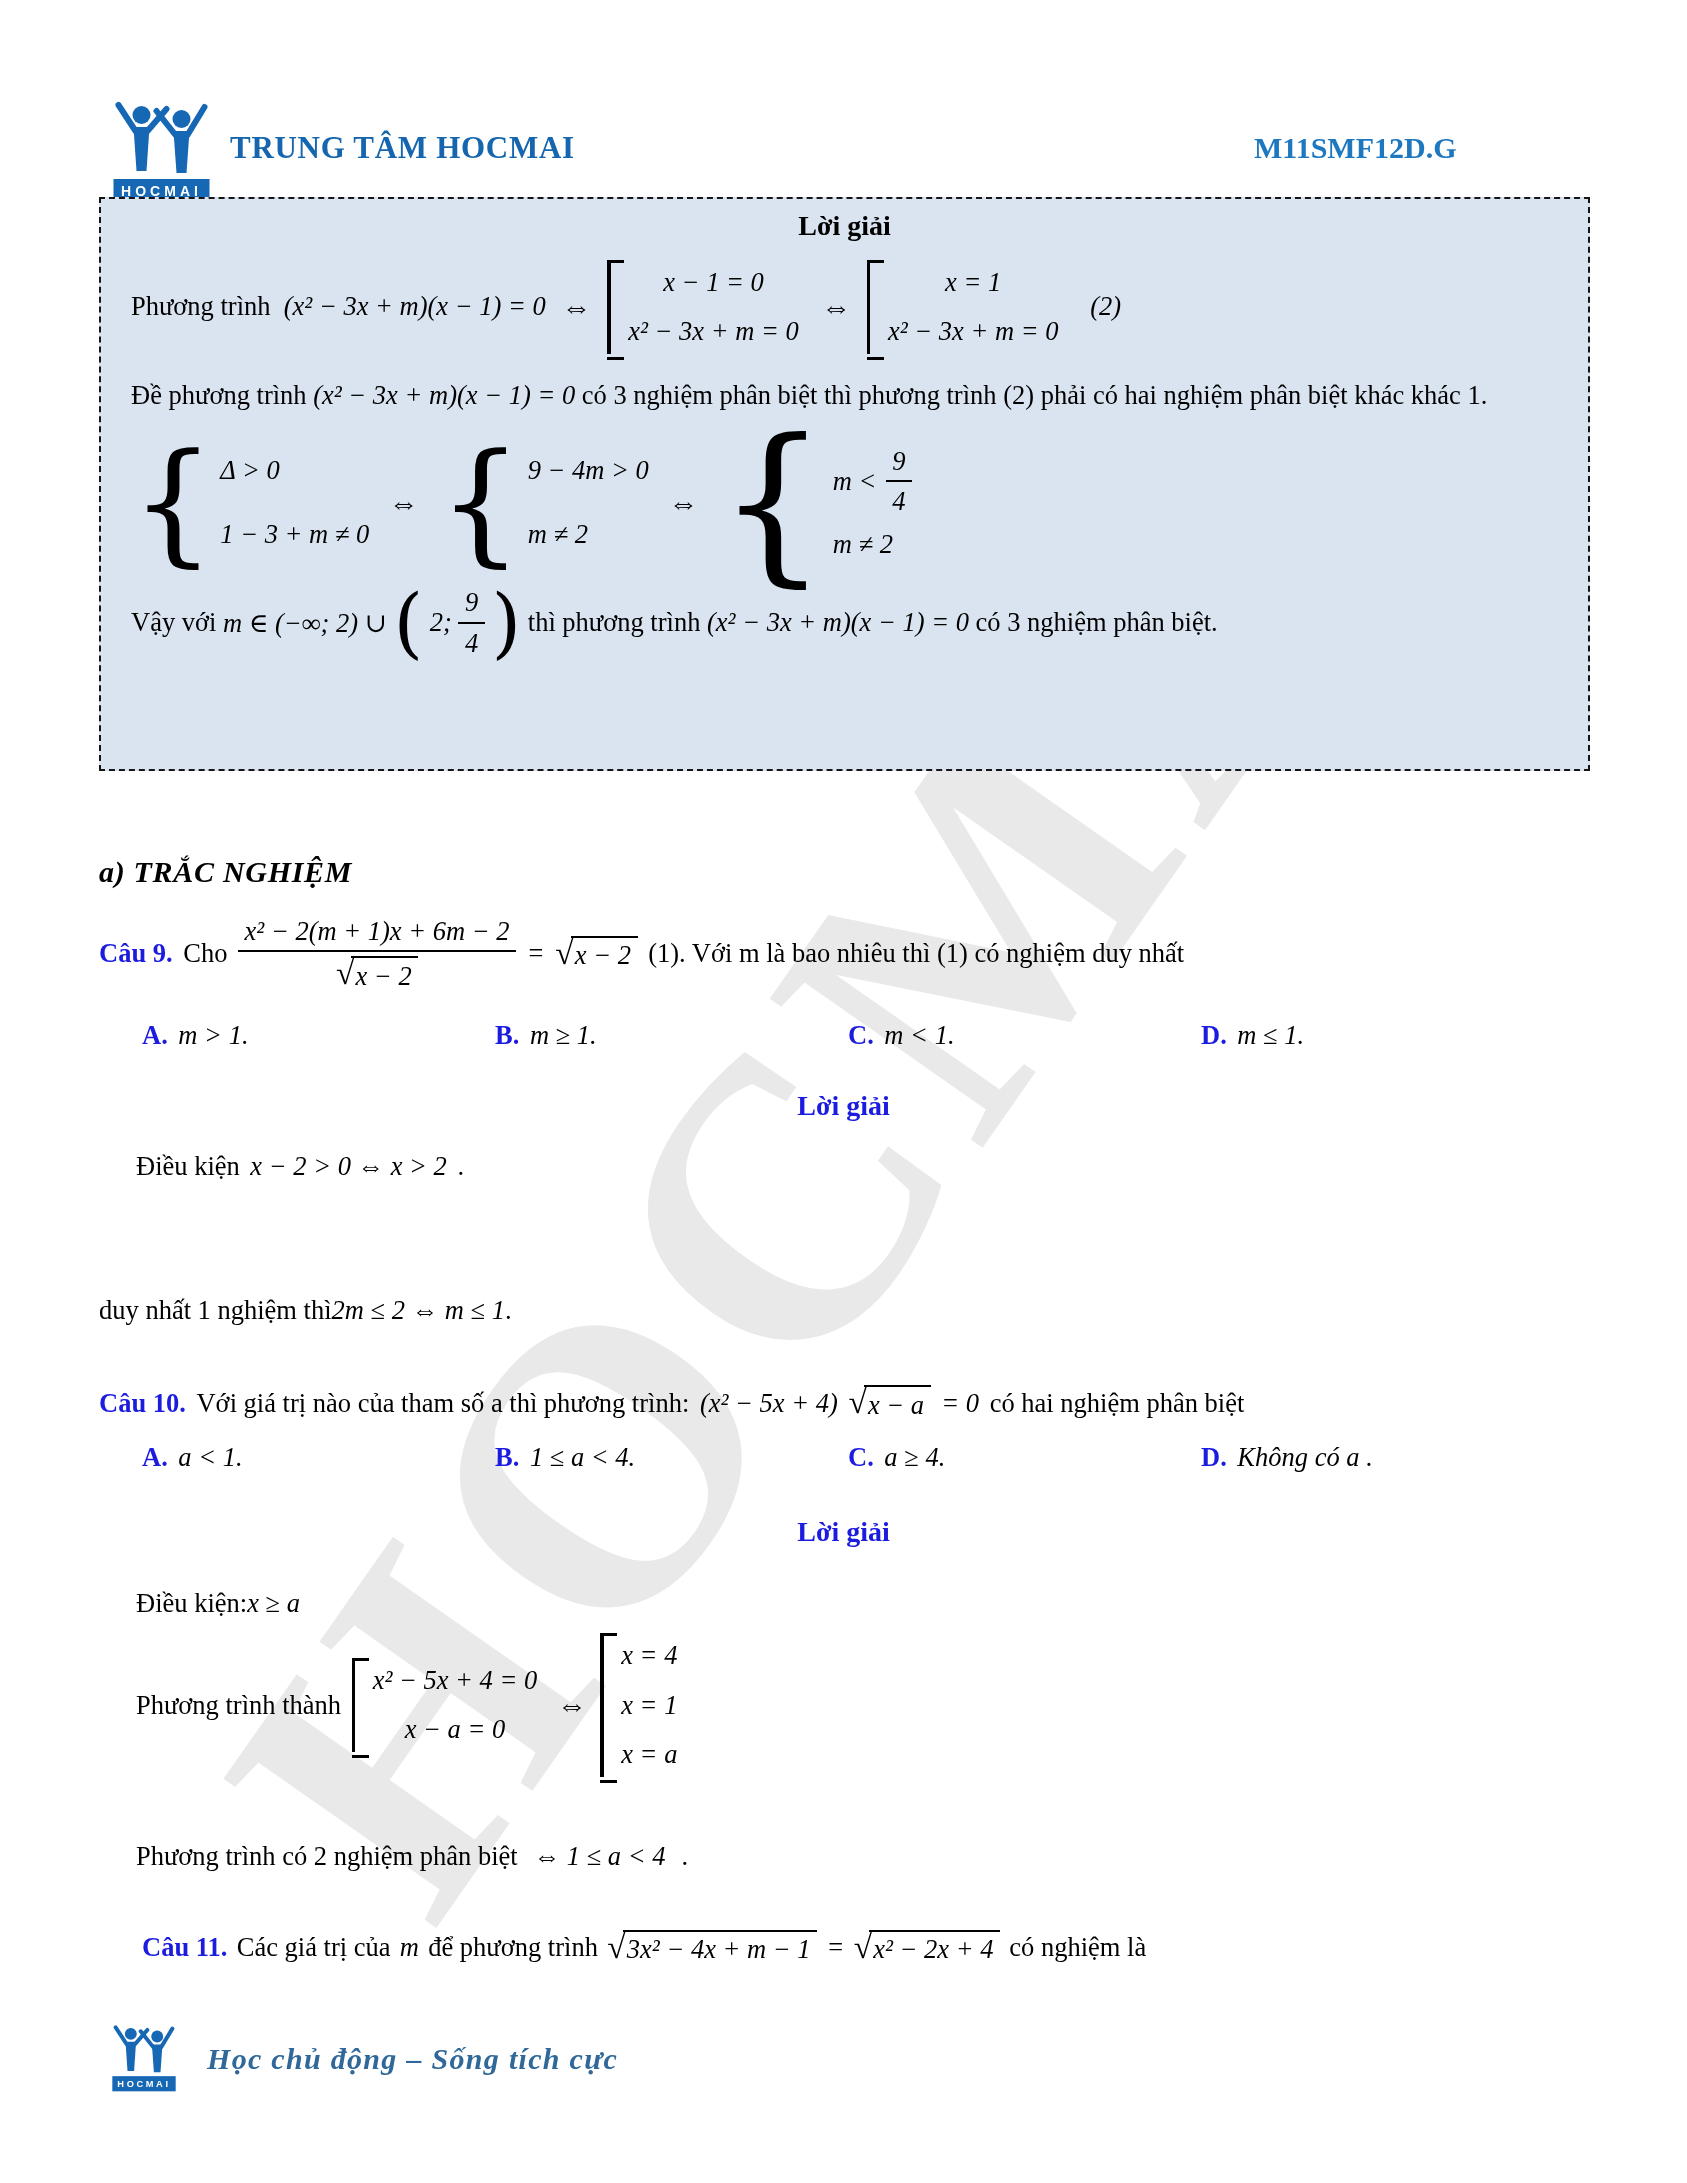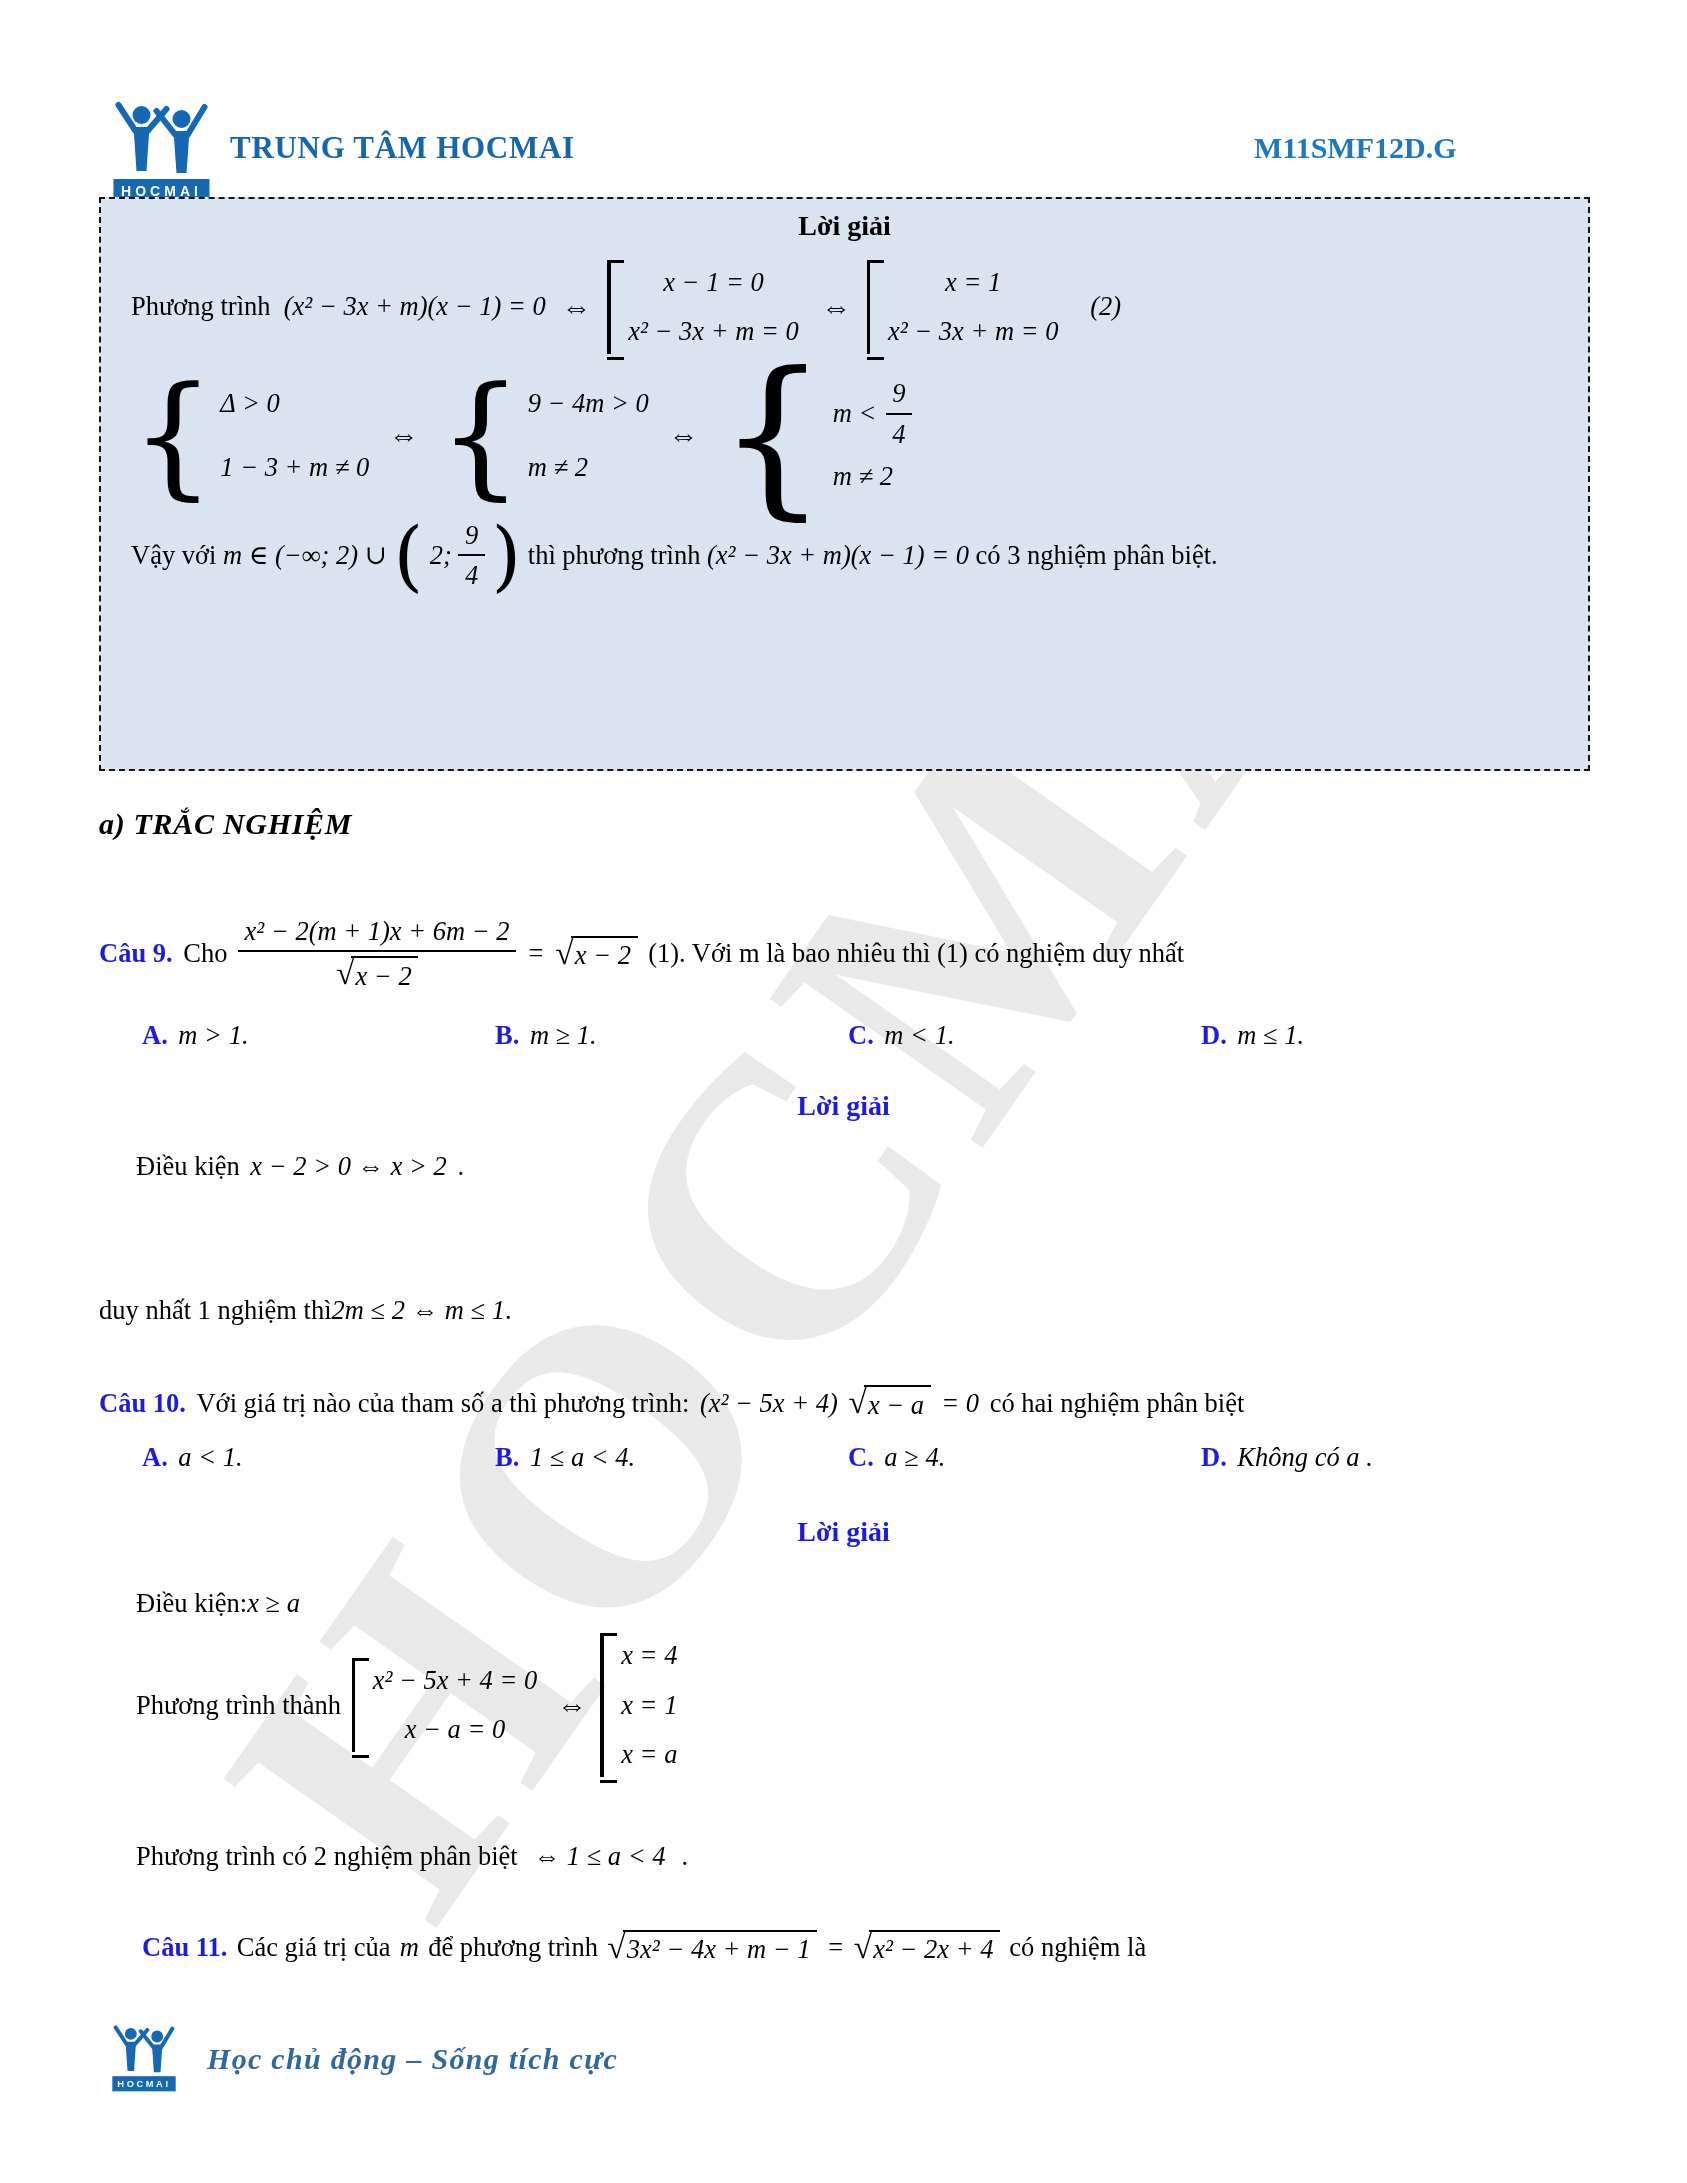--- a/index.html
+++ b/index.html
@@ -47,21 +47,21 @@
   .frac .den{padding-top:4px;line-height:1.15;}
 
   .sqrt{display:inline-flex;}
   .rad{font-size:1.25em;line-height:1.05;align-self:flex-start;margin-right:-2.6px;font-style:normal;}
   .radicand{border-top:2.6px solid #000;padding:2.6px 6.6px 0 4px;}
 
   .tallparen{font-size:76px;line-height:0.75;font-weight:400;font-family:"DejaVu Serif",serif;}
 
   .vayrow{display:flex;align-items:center;gap:6.6px;margin-top:20px;white-space:nowrap;}
 
-  .section-a{position:absolute;left:99px;top:807px;font-size:30px;font-weight:bold;font-style:italic;letter-spacing:0.7px;}
+  .section-a{position:absolute;left:99px;top:855px;font-size:30px;font-weight:bold;font-style:italic;letter-spacing:0.7px;}
 
   .line{position:absolute;display:flex;align-items:center;gap:10.6px;white-space:nowrap;}
   .qlabel{color:#1c1ce0;font-weight:bold;white-space:nowrap;}
   .sol-title{position:absolute;left:0;width:1687px;text-align:center;color:#1c1ce0;font-weight:bold;font-size:28px;}
 
   .opts{position:absolute;left:142px;display:flex;}
   .opt{width:353px;display:flex;align-items:baseline;gap:10.6px;}
   .opt-letter{color:#1c1ce0;font-weight:bold;}
   .opt-text{font-style:italic;}
 
@@ -122,20 +122,23 @@
           <span class="math">x² − 3x + m = 0</span>
         </span>
         <span class="iff">⇔</span>
         <span class="cases">
           <span class="math">x = 1</span>
           <span class="math">x² − 3x + m = 0</span>
         </span>
         <span class="math" style="margin-left:12px">(2)</span>
       </div>
 
+      <div class="boxpara">
+        <span>Đề phương trình </span><span class="math">(x² − 3x + m)(x − 1) = 0</span><span> có 3 nghiệm phân biệt thì phương trình (2) phải có hai nghiệm phân biệt khác khác 1.</span>
+      </div>
 
       <div class="sysrow">
         <span class="sysgroup">
           <span class="brace brace-2">{</span>
           <span class="syscol">
             <span class="math">Δ &gt; 0</span>
             <span class="math">1 − 3 + m ≠ 0</span>
           </span>
         </span>
         <span class="iff">⇔</span>

